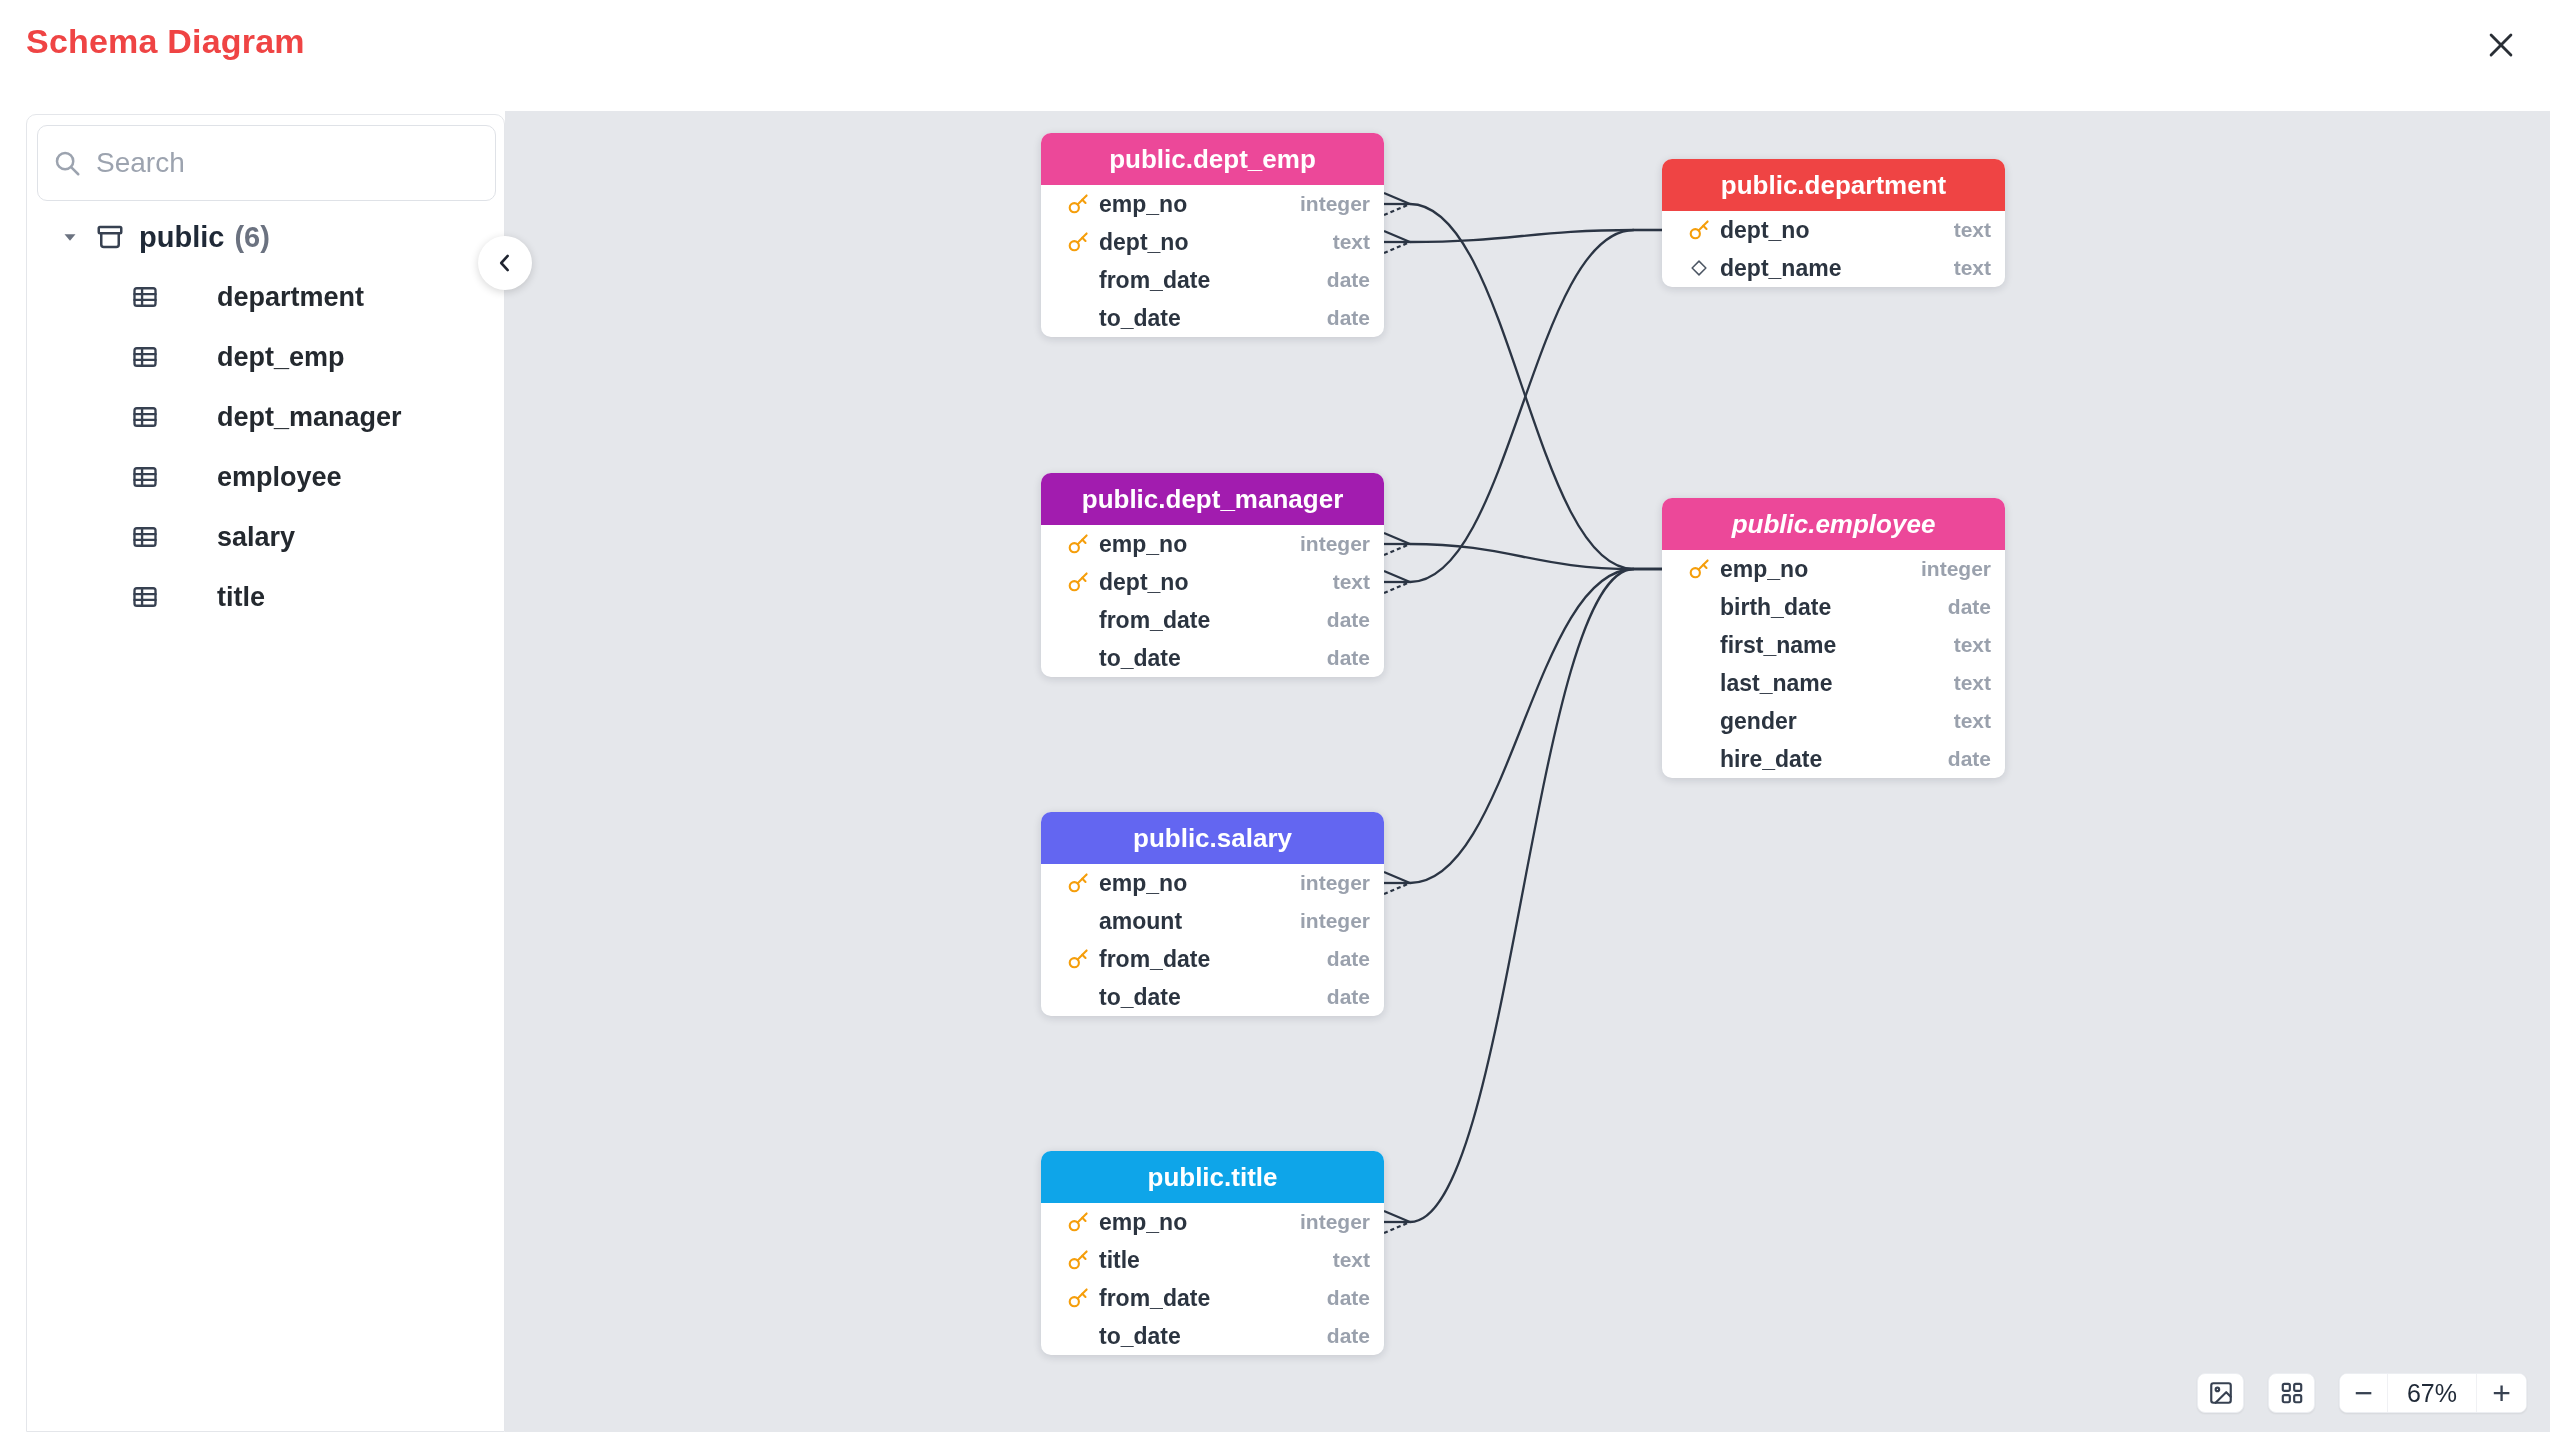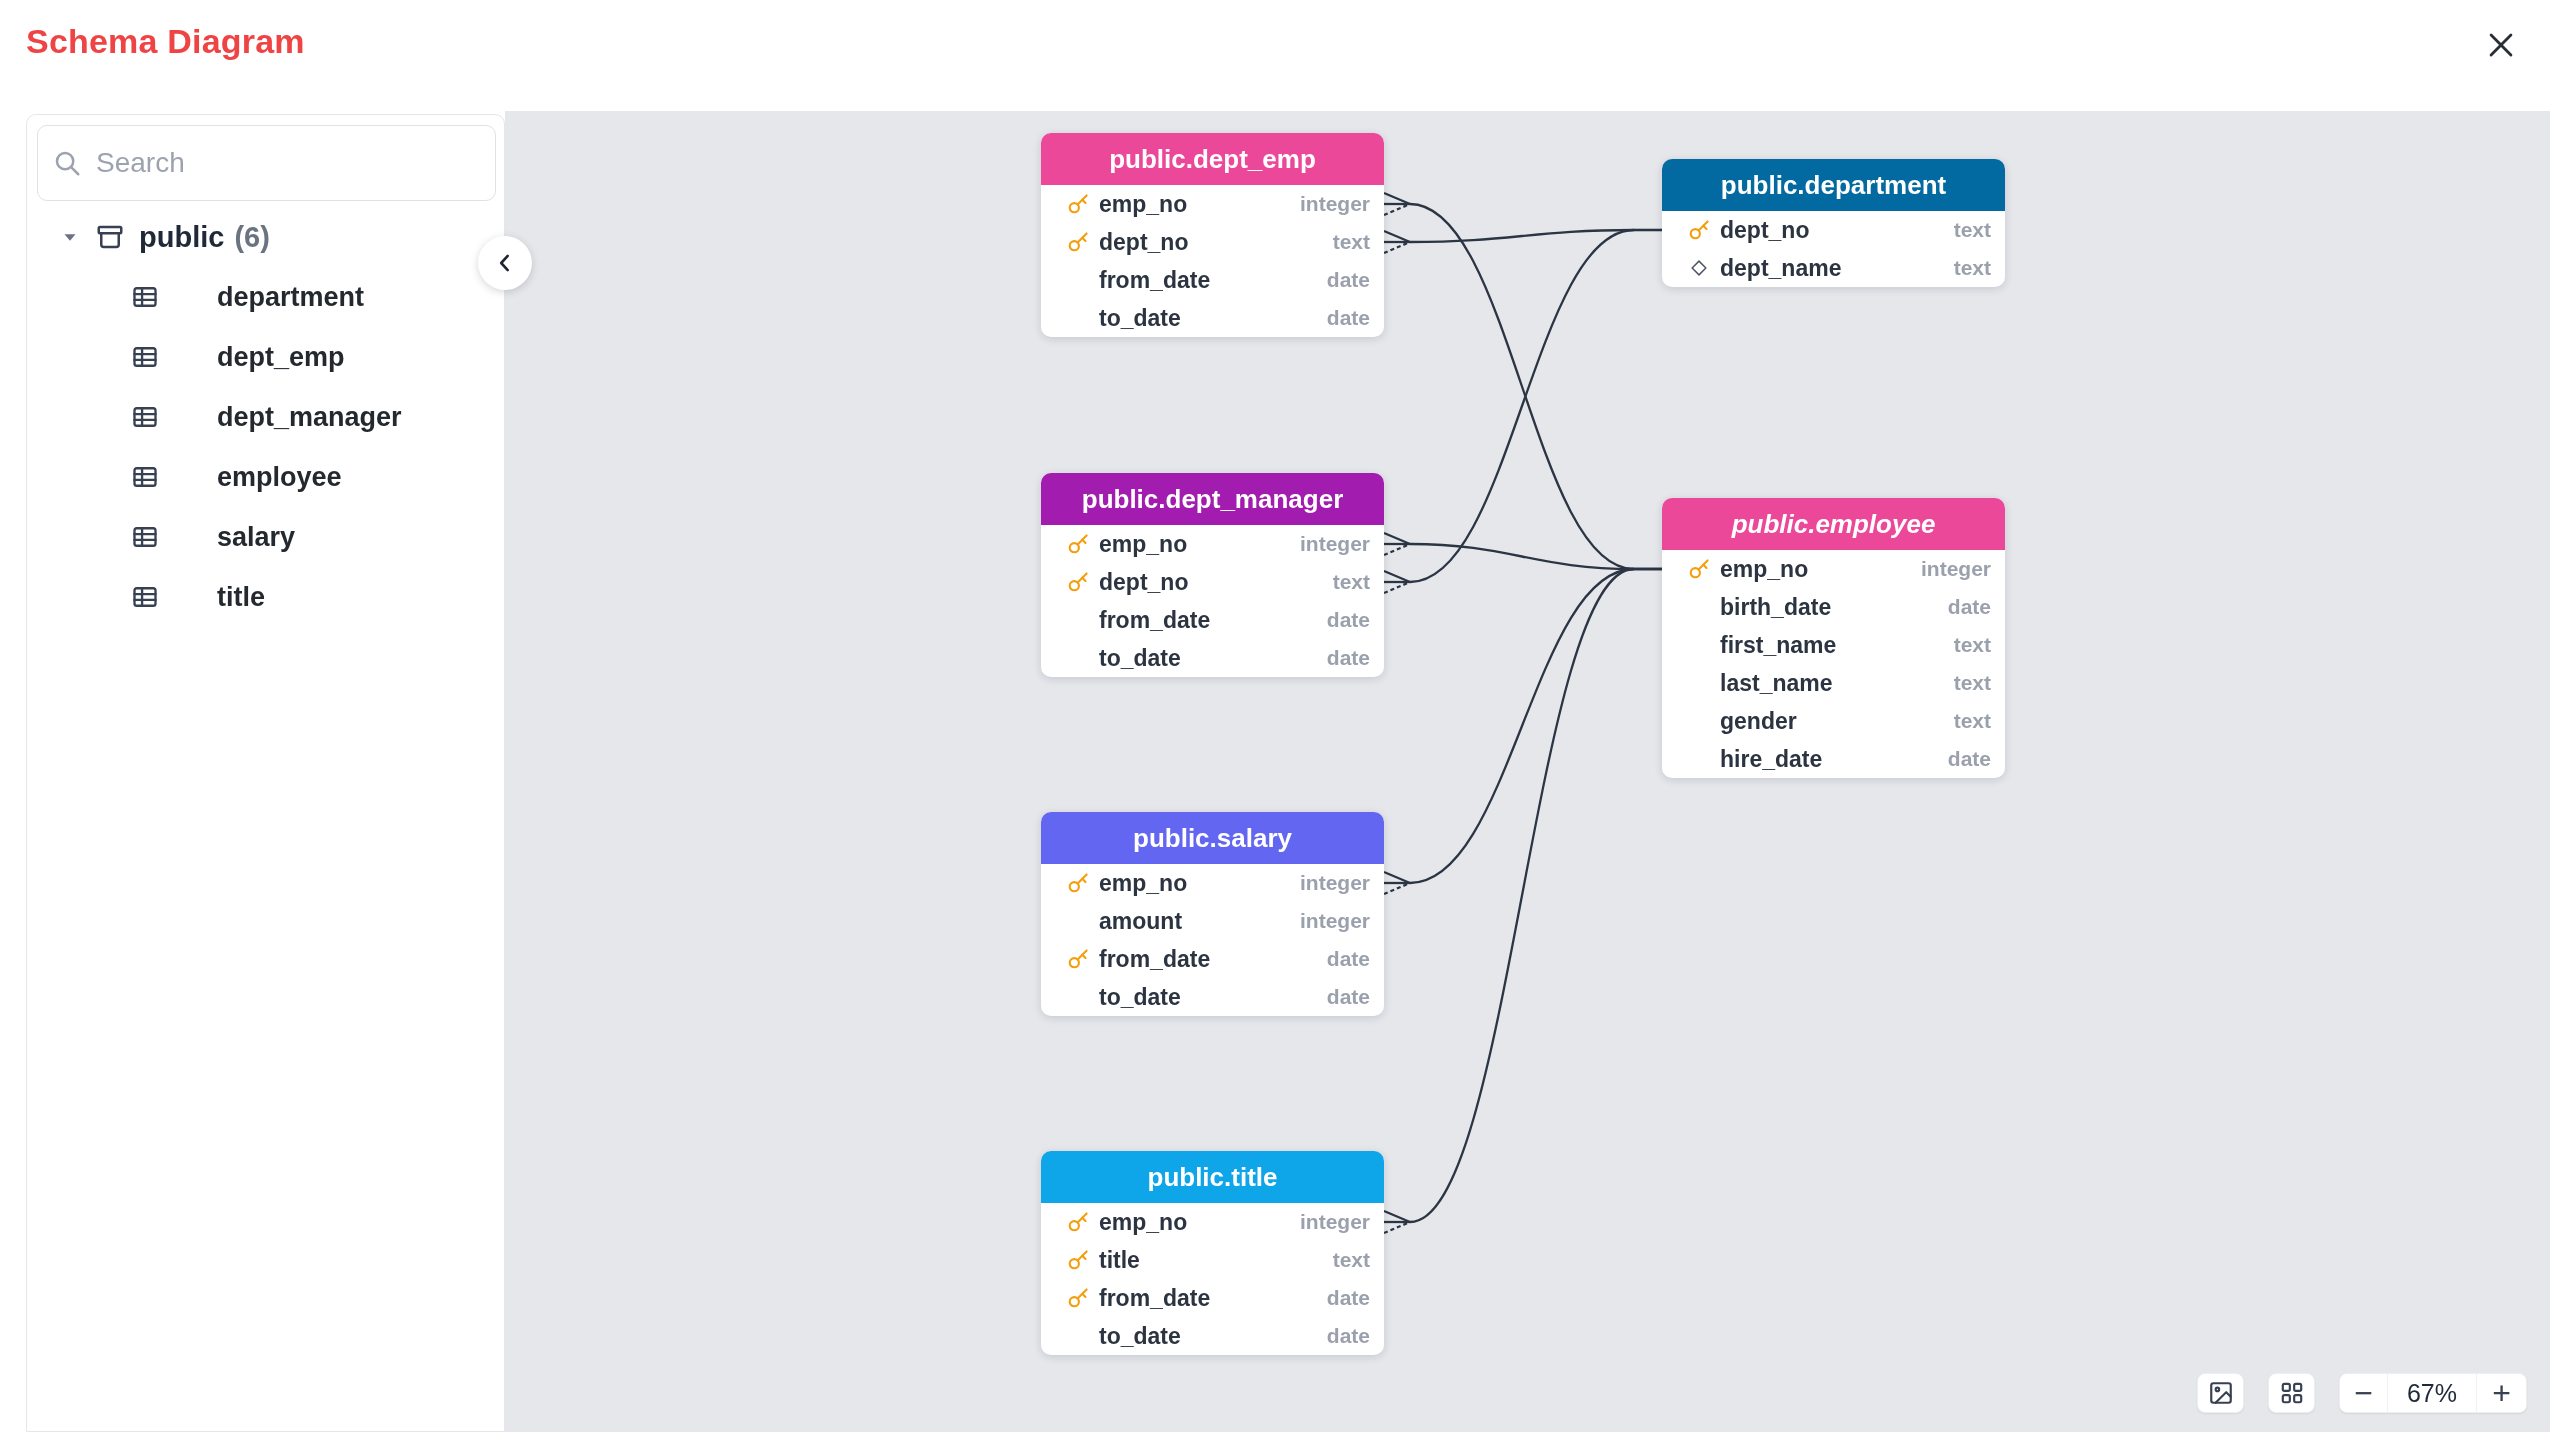--- a/index.html
+++ b/index.html
@@ -128,21 +128,21 @@
           <span class="col-name">from_date</span>
           <span class="col-type">date</span>
         </div>
         <div class="card-row">
           <span class="col-icon"></span>
           <span class="col-name">to_date</span>
           <span class="col-type">date</span>
         </div>
       </div>
       <div class="card" style="left: 1662px; top: 159px;">
-        <div class="card-header" style="background: #0369a1;">public.department</div>
+        <div class="card-header" style="background: #ef4444;">public.department</div>
         <div class="card-row">
           <span class="col-icon">
             <svg width="24" height="24" viewBox="0 0 24 24" fill="none" stroke="#f59e0b" stroke-width="2.1" stroke-linecap="round" stroke-linejoin="round">
               <circle cx="7.3" cy="15.7" r="4.6"></circle>
               <path d="m10.6 12.4 9-9"></path>
               <path d="m15.3 7.7 3.2 3.2"></path>
             </svg>
           </span>
           <span class="col-name">dept_no</span>
           <span class="col-type">text</span>

